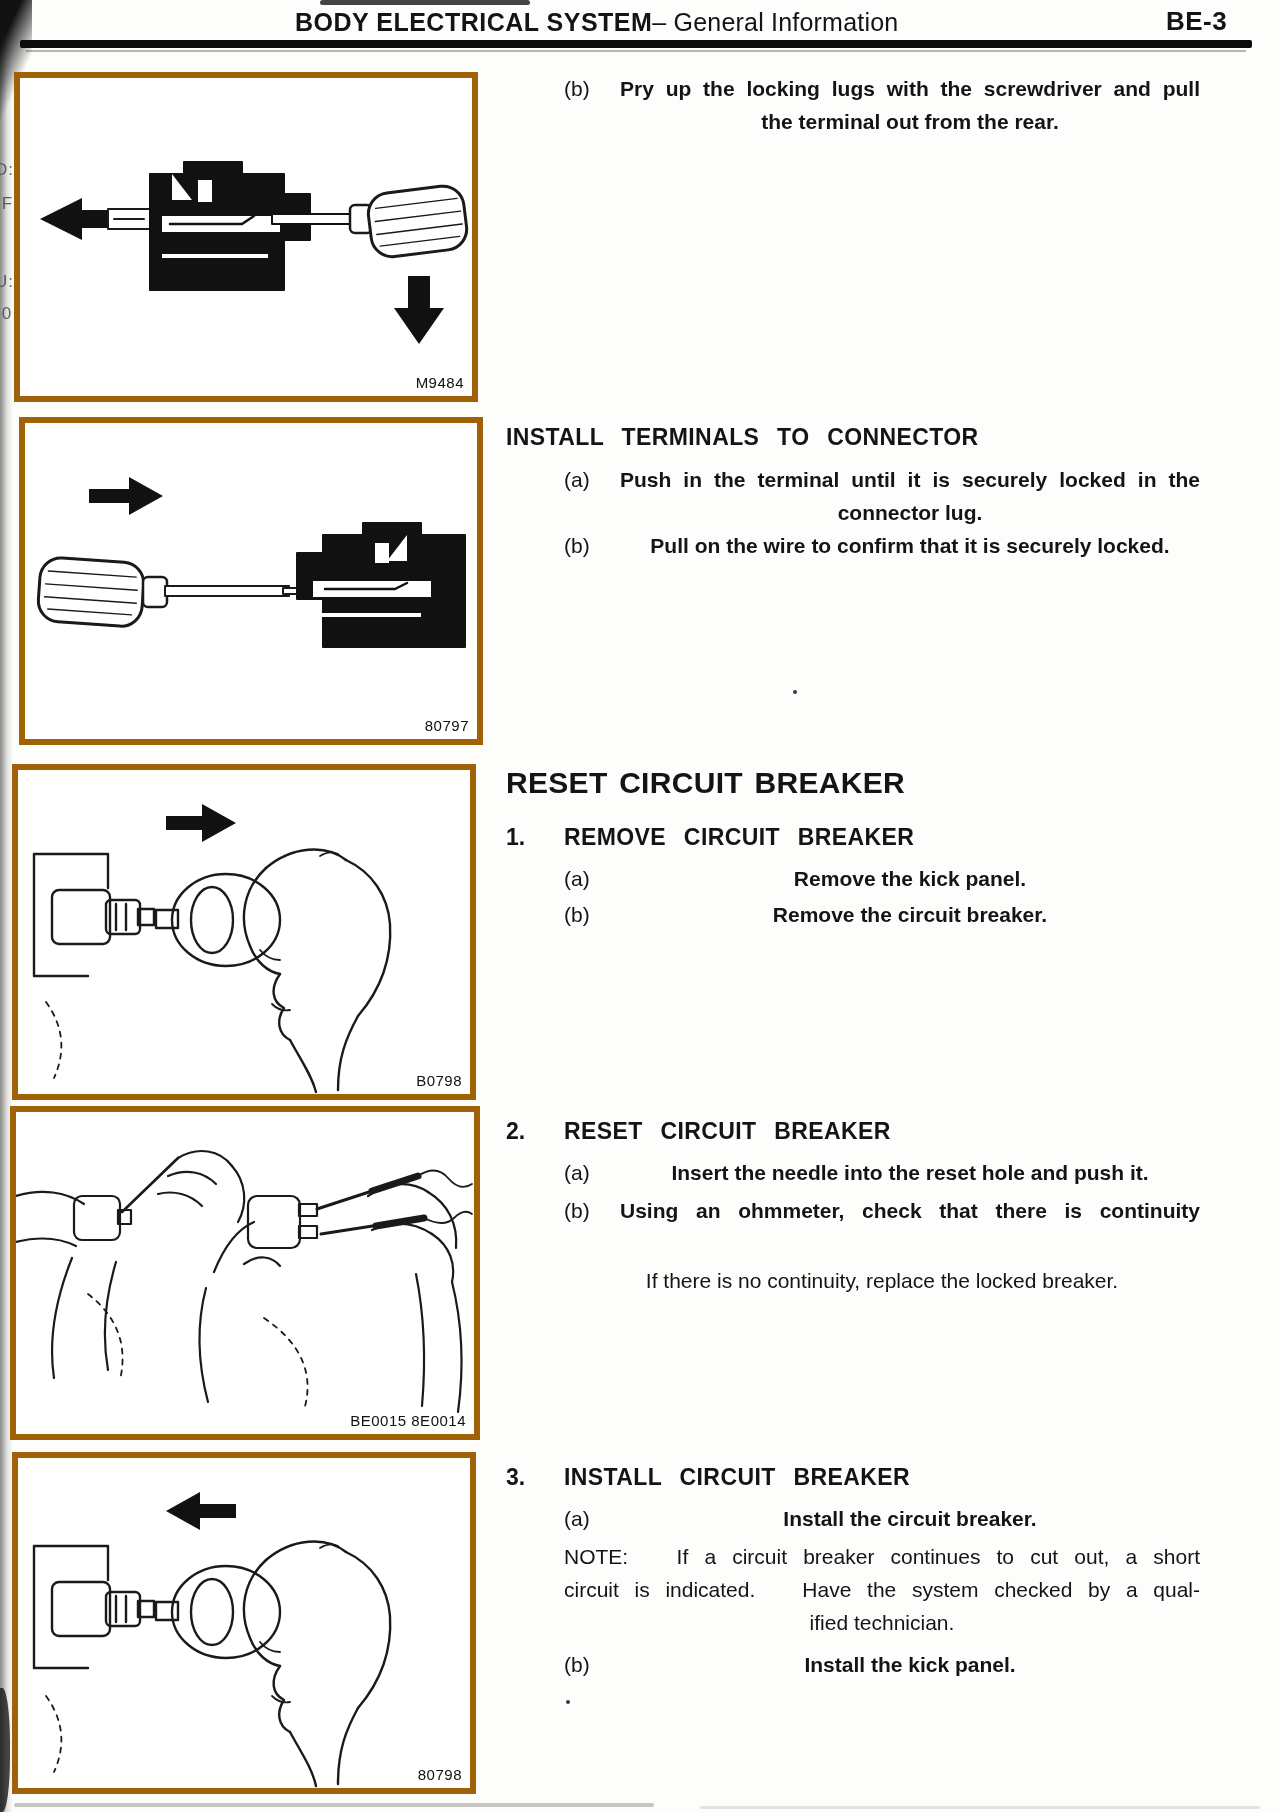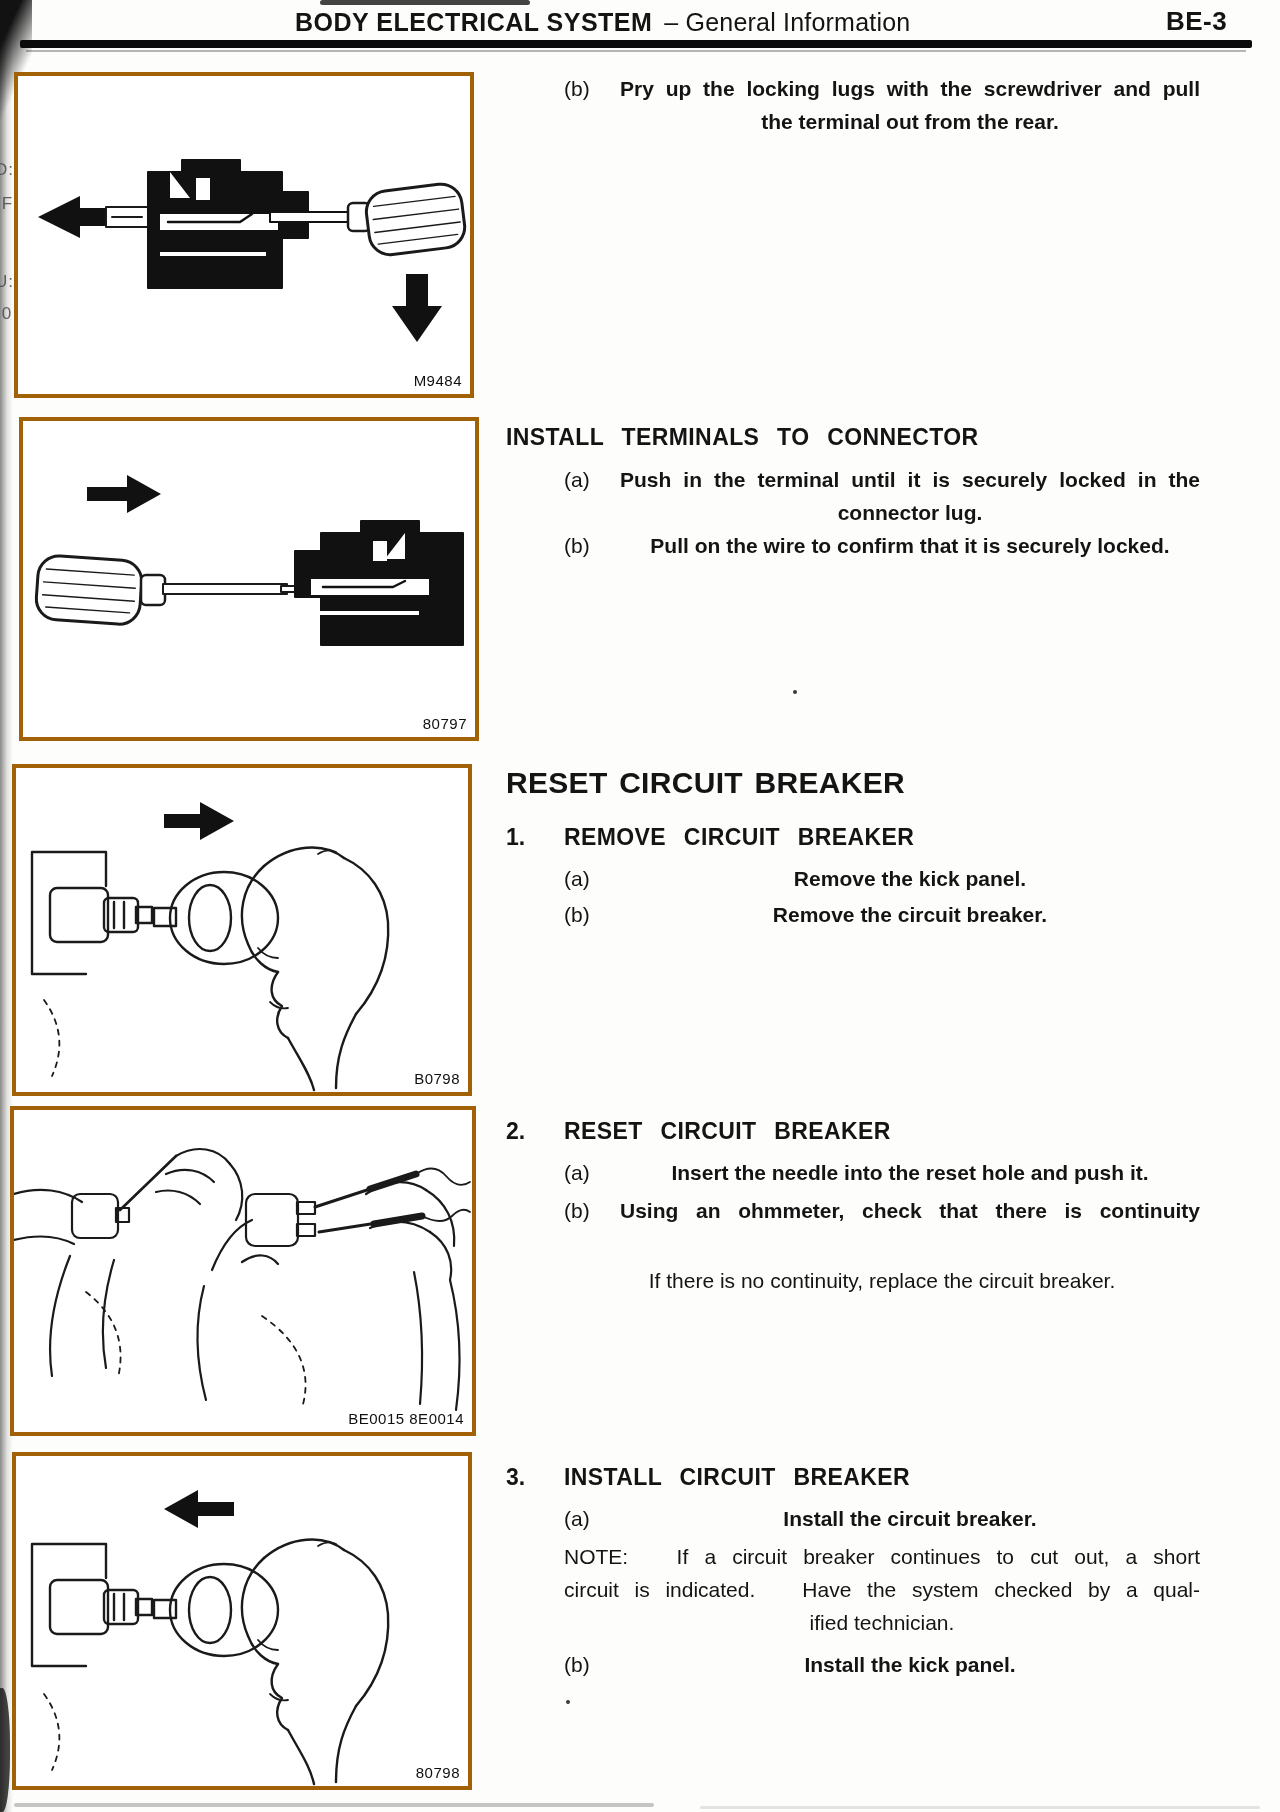--- a/index.html
+++ b/index.html
@@ -5,39 +5,39 @@
   html,body{margin:0;padding:0;background:#e8e8e4;}
   .page{
     position:relative;width:1280px;height:1812px;margin:0 auto;
     background:#fdfdfb;color:#141414;overflow:hidden;
     font-family:"Liberation Sans", sans-serif;
   }
   .abs{position:absolute;}
 
   
   .h-title{top:8px;left:295px;font-size:25px;font-weight:bold;letter-spacing:.5px;white-space:nowrap;}
-  .h-title .sub{font-weight:normal;margin-left:12px;letter-spacing:.2px;}
+  .h-title .sub{font-weight:normal;letter-spacing:.2px;}
   .h-code{top:6px;left:1166px;font-size:26px;font-weight:bold;letter-spacing:.5px;}
   .h-rule{top:40px;left:20px;width:1232px;height:8px;background:#0b0b0b;border-radius:2px;}
   .h-rule2{top:50px;left:26px;width:1220px;height:2px;background:rgba(0,0,0,.28);}
   .top-smear{top:0;left:320px;width:210px;height:5px;background:#151515;opacity:.8;border-radius:3px;}
 
   
   .edge-strip{left:0;top:0;width:13px;height:1812px;
     background:linear-gradient(90deg,rgba(25,25,25,.5),rgba(25,25,25,.12) 55%,transparent);}
   .edge-blot-top{left:-8px;top:-6px;width:40px;height:130px;
     background:linear-gradient(115deg,#121212 32%,transparent 68%);}
   .edge-blot-bottom{left:-7px;top:1688px;width:17px;height:124px;background:rgba(12,12,12,.75);border-radius:45%;}
   .edge-glyph{left:-5px;font-size:17px;color:#4a4a4a;opacity:.85;letter-spacing:1px;}
   .bottom-streak{left:14px;top:1803px;width:640px;height:4px;background:rgba(0,0,0,.22);border-radius:2px;}
   .bottom-streak2{left:700px;top:1806px;width:560px;height:3px;background:rgba(0,0,0,.10);border-radius:2px;}
   .speck{width:4px;height:4px;border-radius:50%;background:#3a3a3a;}
 
   
-  .figbox{position:absolute;border:4px solid #a16207;background:#fff;}
+  .figbox{position:absolute;border:6px solid #a16207;background:#fff;}
   .figbox svg{display:block;width:100%;height:100%;}
   .figcode{position:absolute;right:8px;bottom:5px;font-size:15px;letter-spacing:.5px;color:#101010;}
 
   
   .body-txt{font-size:21px;line-height:33px;}
   .col-heading{font-weight:bold;font-size:23px;letter-spacing:.4px;word-spacing:11px;white-space:nowrap;}
   .big-heading{font-weight:bold;font-size:30px;letter-spacing:.3px;word-spacing:3px;white-space:nowrap;}
   .step-head{left:506px;white-space:nowrap;}
   .step-head .num{display:inline-block;width:58px;font-weight:bold;font-size:23px;}
   .item{left:564px;width:636px;}
@@ -288,21 +288,21 @@
         <div class="ll">Insert the needle into the reset hole and push it.</div>
       </div>
   </div>
   <div class="abs item body-txt" style="top:1194px;">
     <span class="marker">(b)</span>
     <div class="txt">
       <div class="jl">Using an ohmmeter, check that there is continuity</div>
     </div>
   </div>
   <div class="abs para body-txt" style="top:1264px;">
-    <div class="ll">If there is no continuity, replace the circuit breaker.</div>
+    <div class="ll">If there is no continuity, replace the locked breaker.</div>
   </div>
 
   <div class="abs step-head" style="top:1464px;">
     <span class="num">3.</span><span class="col-heading">INSTALL CIRCUIT BREAKER</span>
   </div>
   <div class="abs item body-txt" style="top:1502px;">
     <span class="marker">(a)</span>
     <div class="txt">
         <div class="ll">Install the circuit breaker.</div>
       </div>

